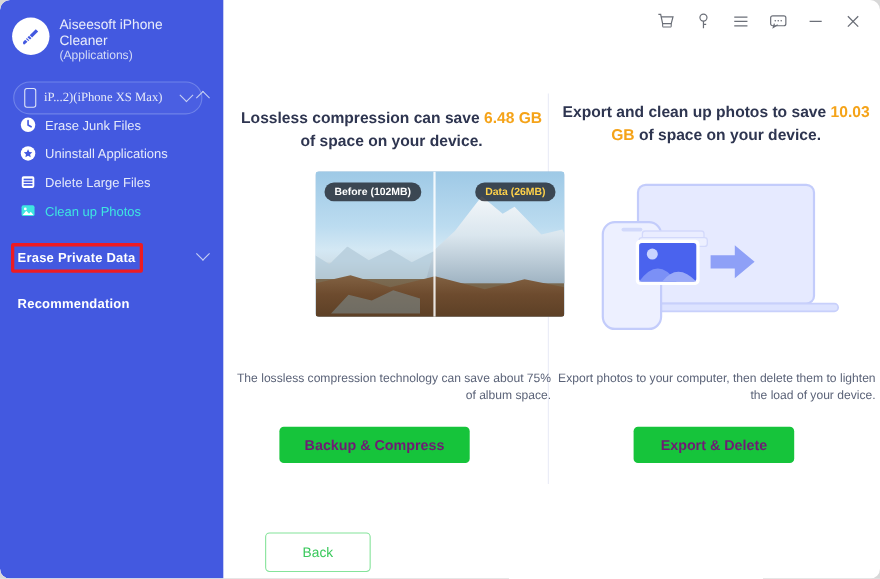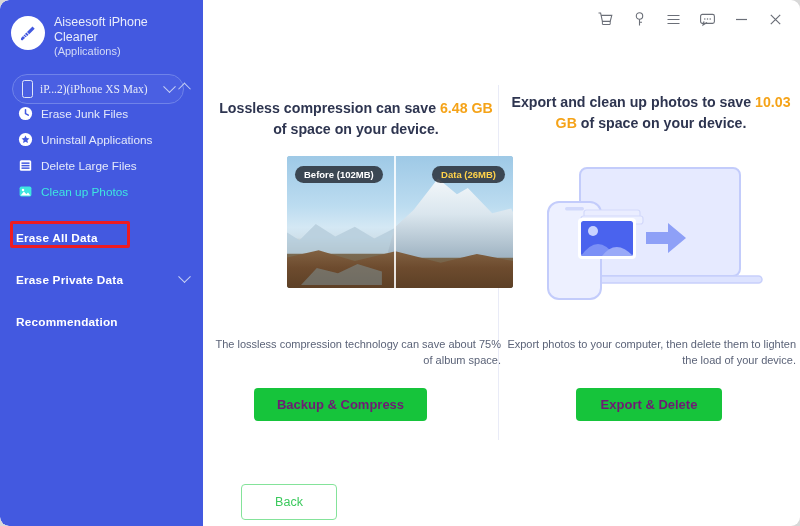--- a/index.html
+++ b/index.html
@@ -294,23 +294,20 @@
           <svg width="15" height="15" viewBox="0 0 15 15">
             <rect x="1.6" y="2.6" width="11.8" height="9.8" rx="1.7" fill="#3ee6e0"></rect>
             <circle cx="5" cy="5.9" r="1.25" fill="#ffffff"></circle>
             <path d="M2.6 11.4 L5.9 7.6 L8.4 10.3 L10 8.6 L12.4 11.4 Z" fill="#ffffff"></path>
           </svg>
         </span>
         <span>Clean up Photos</span>
       </div>
     </div>
 
-    <div class="section-head sh-plain" style="margin-top:20px;">
-      <span class="title">Erase All Data</span>
-    </div>
 
     <div class="section-head sh-plain" style="margin-top:16px;justify-content:space-between;">
       <span class="title">Erase Private Data</span>
       <span class="chev chev-down"></span>
     </div>
 
     <div class="section-head sh-plain" style="margin-top:16px;">
       <span class="title">Recommendation</span>
     </div>
 

